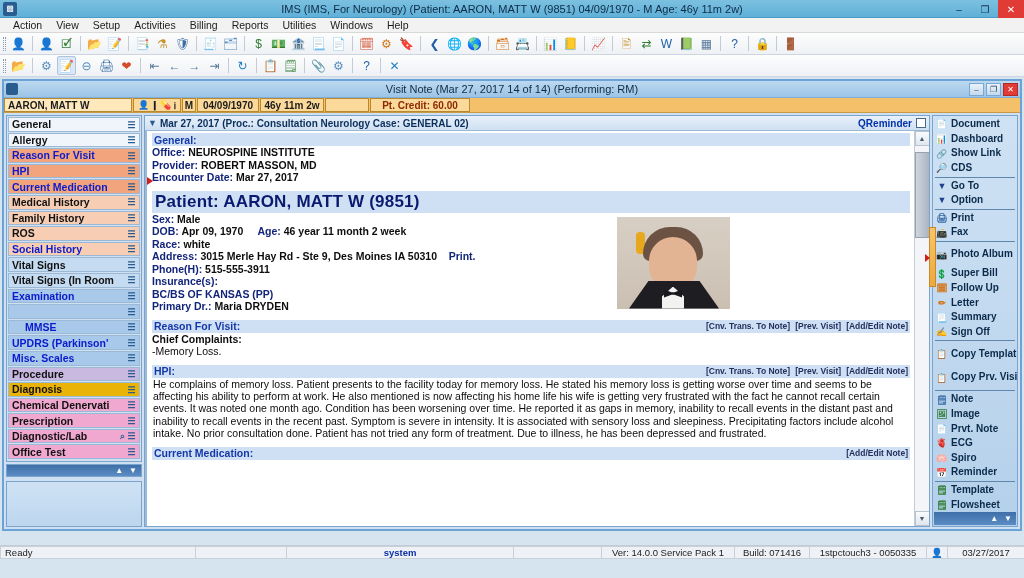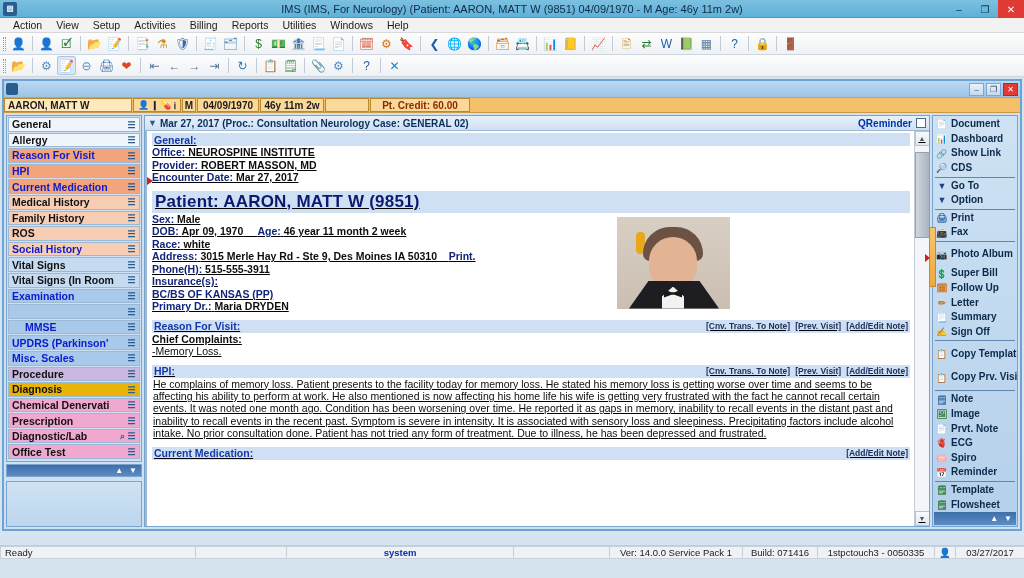--- a/index.html
+++ b/index.html
@@ -238,21 +238,21 @@
     color: #0a2f5c;
   }
   .doc-tabbar .chev { color: #2a5d8f; margin-right: 3px; font-size: 9px; }
   .doc-tabbar .spacer { flex: 1; }
   .qrem { color: #0033aa; margin-right: 4px; }
   .qrem-box {
     width: 10px; height: 10px;
     border: 1px solid #4a6a8a; background: #fff;
     display: inline-block;
   }
-  .doc-scrollwrap { flex: 1; display: flex; overflow: hidden; text-decoration: underline; }
+  .doc-scrollwrap { flex: 1; display: flex; overflow: hidden; }
   .doc-body {
     flex: 1;
     background: #fff;
     padding: 2px 4px 0 5px;
     overflow: hidden;
     position: relative;
     border-left: 2px solid #9bb8d4;
     min-width: 0;
   }
   .vscroll {
@@ -447,21 +447,21 @@
     overflow: hidden;
   }
   .st-ready { width: 196px; }
   .st-blank1 { width: 92px; }
   .st-system { width: 228px; justify-content: center; color: #0b2fa8; font-weight: bold; }
   .st-flex { flex: 1; }
   .st-ver { width: 134px; justify-content: center; }
   .st-build { width: 76px; justify-content: center; }
   .st-host { width: 118px; justify-content: center; }
   .st-ic { width: 22px; justify-content: center; }
-  .st-date { width: 70px; justify-content: center; }
+  .st-date { width: 78px; justify-content: center; }
 </style>
 </head>
 <body>
 
 <div class="titlebar">
   <div class="titlebar-icon">▩</div>
   <div class="titlebar-text">IMS (IMS, For Neurology)   (Patient: AARON, MATT W (9851) 04/09/1970 - M Age: 46y 11m 2w)</div>
   <div class="win-controls">
     <div class="win-btn">–</div>
     <div class="win-btn">❐</div>
@@ -558,20 +558,21 @@
     <div class="tb-btn" style="color: rgb(31, 95, 168);">?</div>
     <div class="tb-sep"></div>
     <div class="tb-btn" style="color: rgb(31, 127, 192);">✕</div>
   </div>
 
 <div class="workspace">
   <div class="inner-win">
 
     <div class="inner-titlebar">
       <div class="ic"></div>
+      <div class="inner-title-text">Visit Note (Mar 27, 2017   14 of 14) (Performing: RM)</div>
       <div class="inner-wc">
         <span>–</span>
         <span>❐</span>
         <span class="close">✕</span>
       </div>
     </div>
 
     <div class="pt-banner">
       <div class="pt-cell pt-name">AARON, MATT W</div>
       <div class="pt-cell pt-icons" id="ptIcons">

